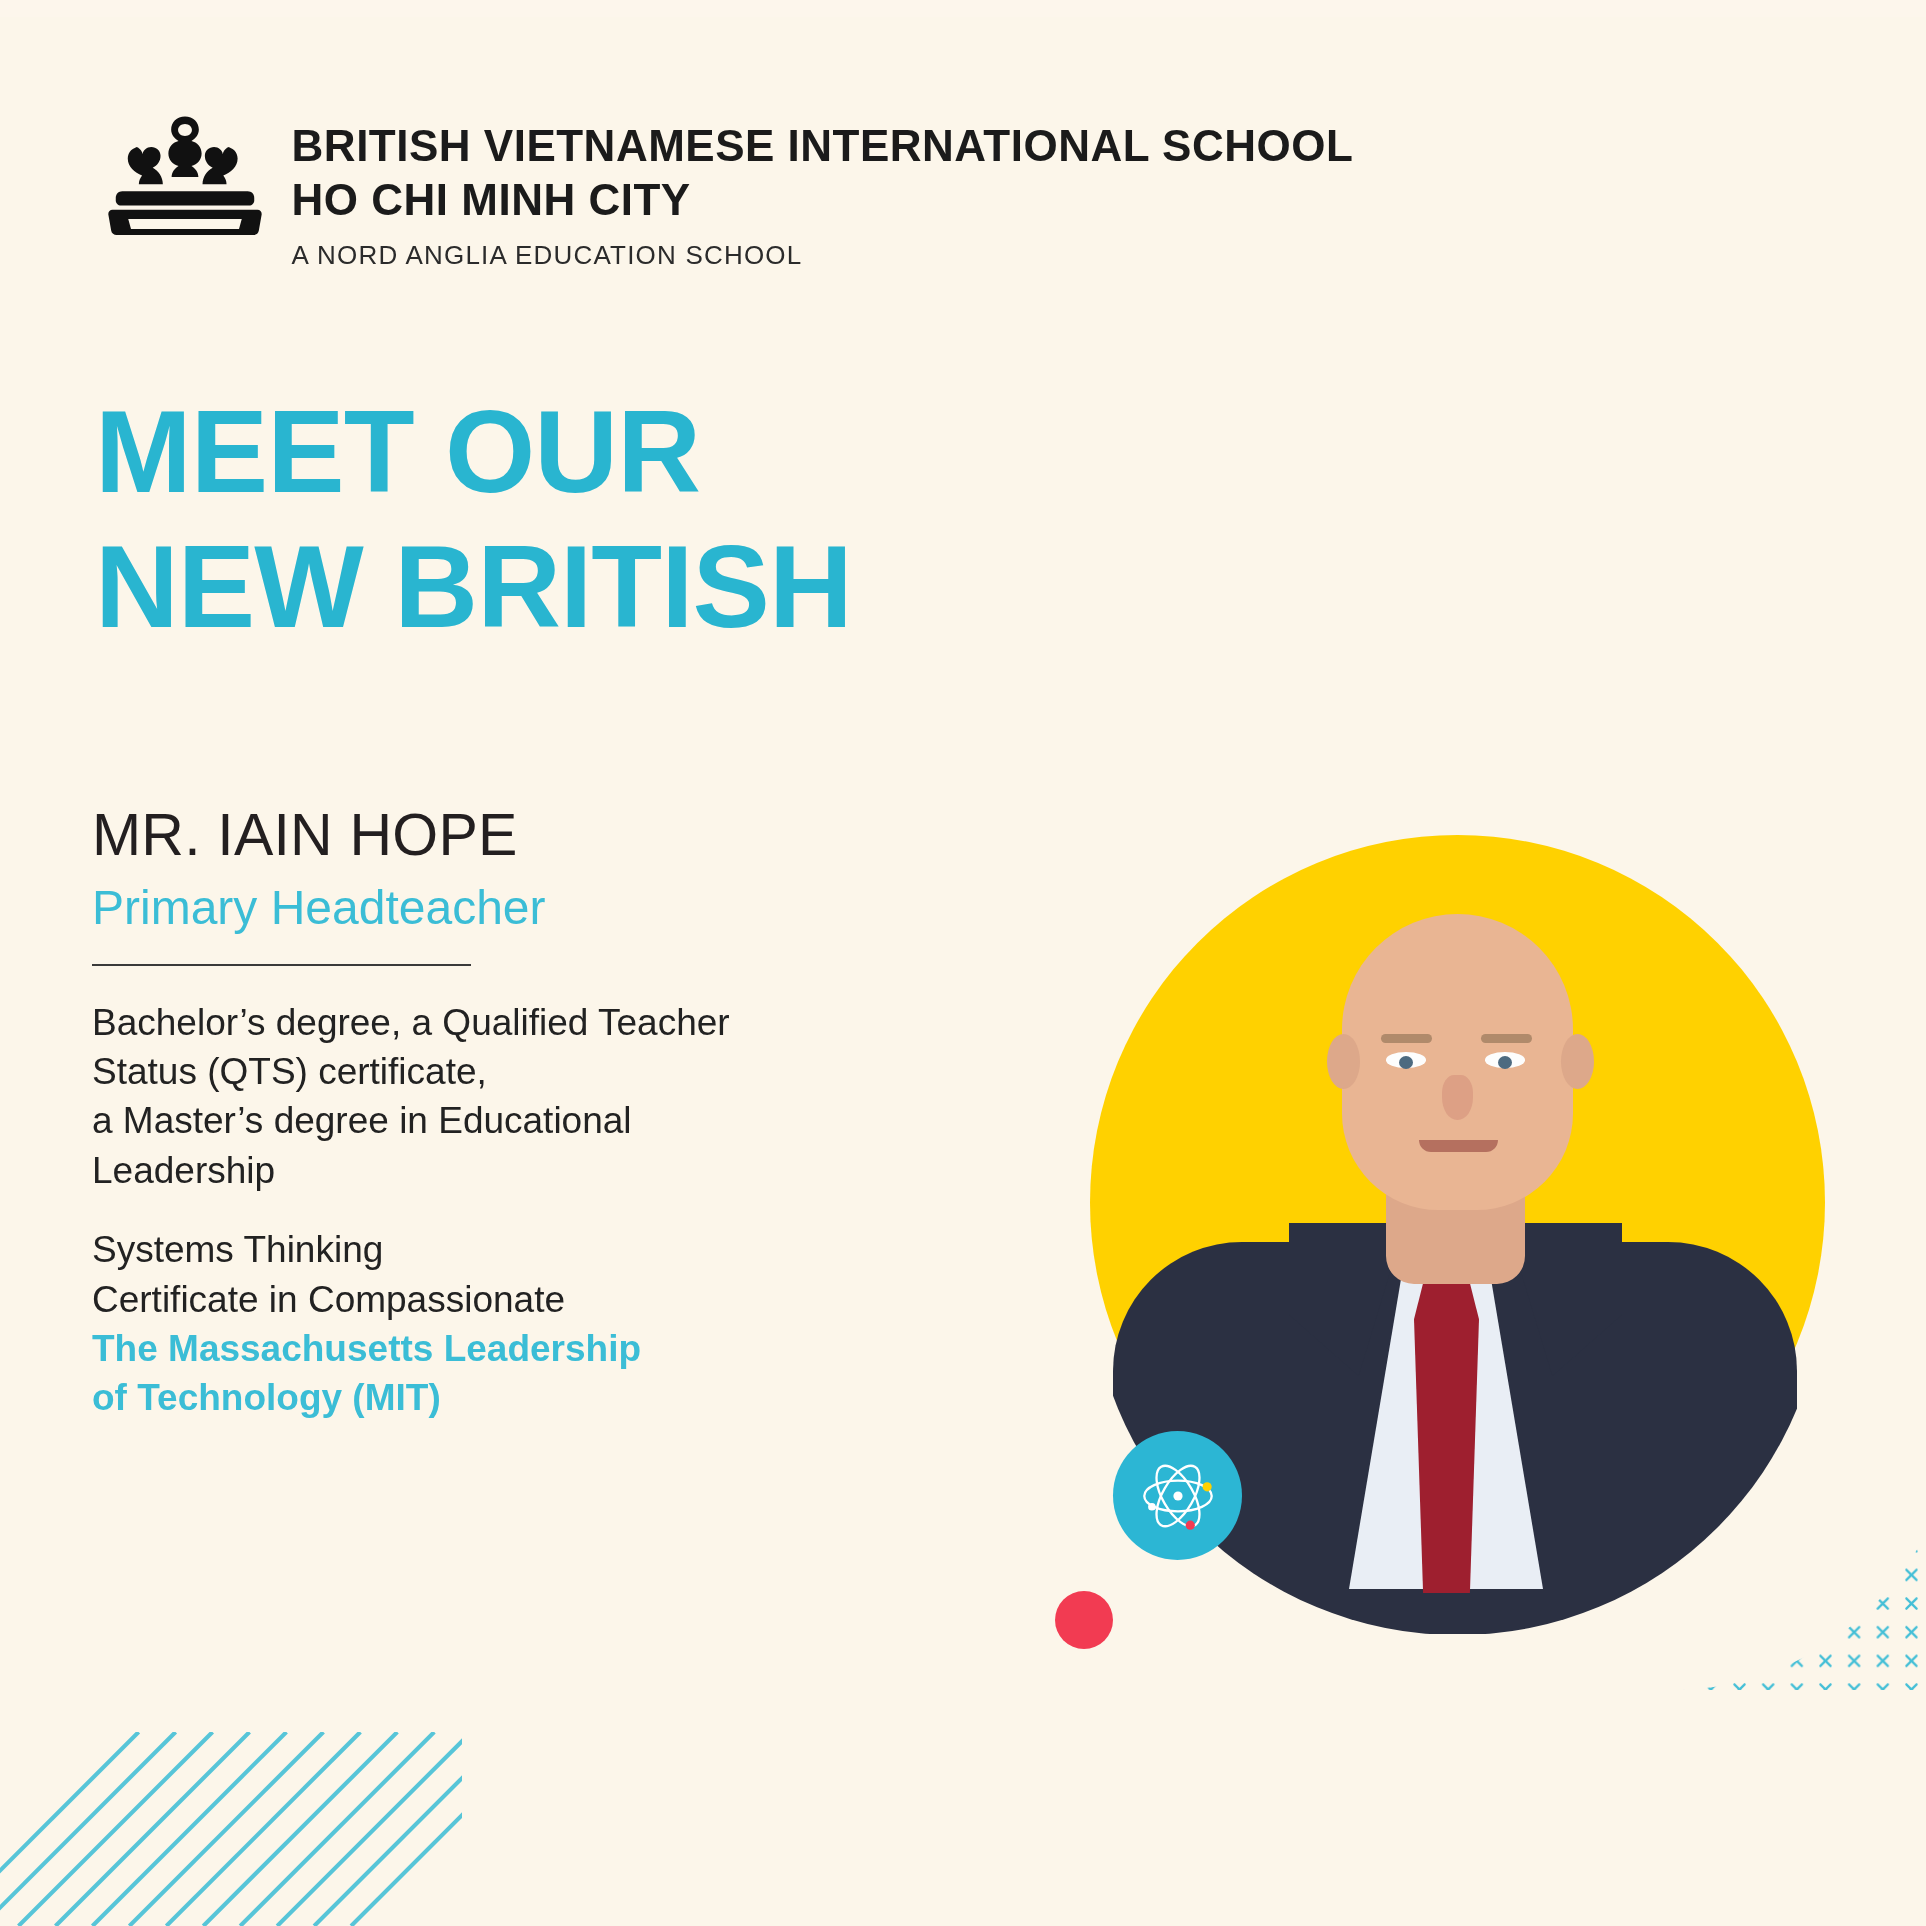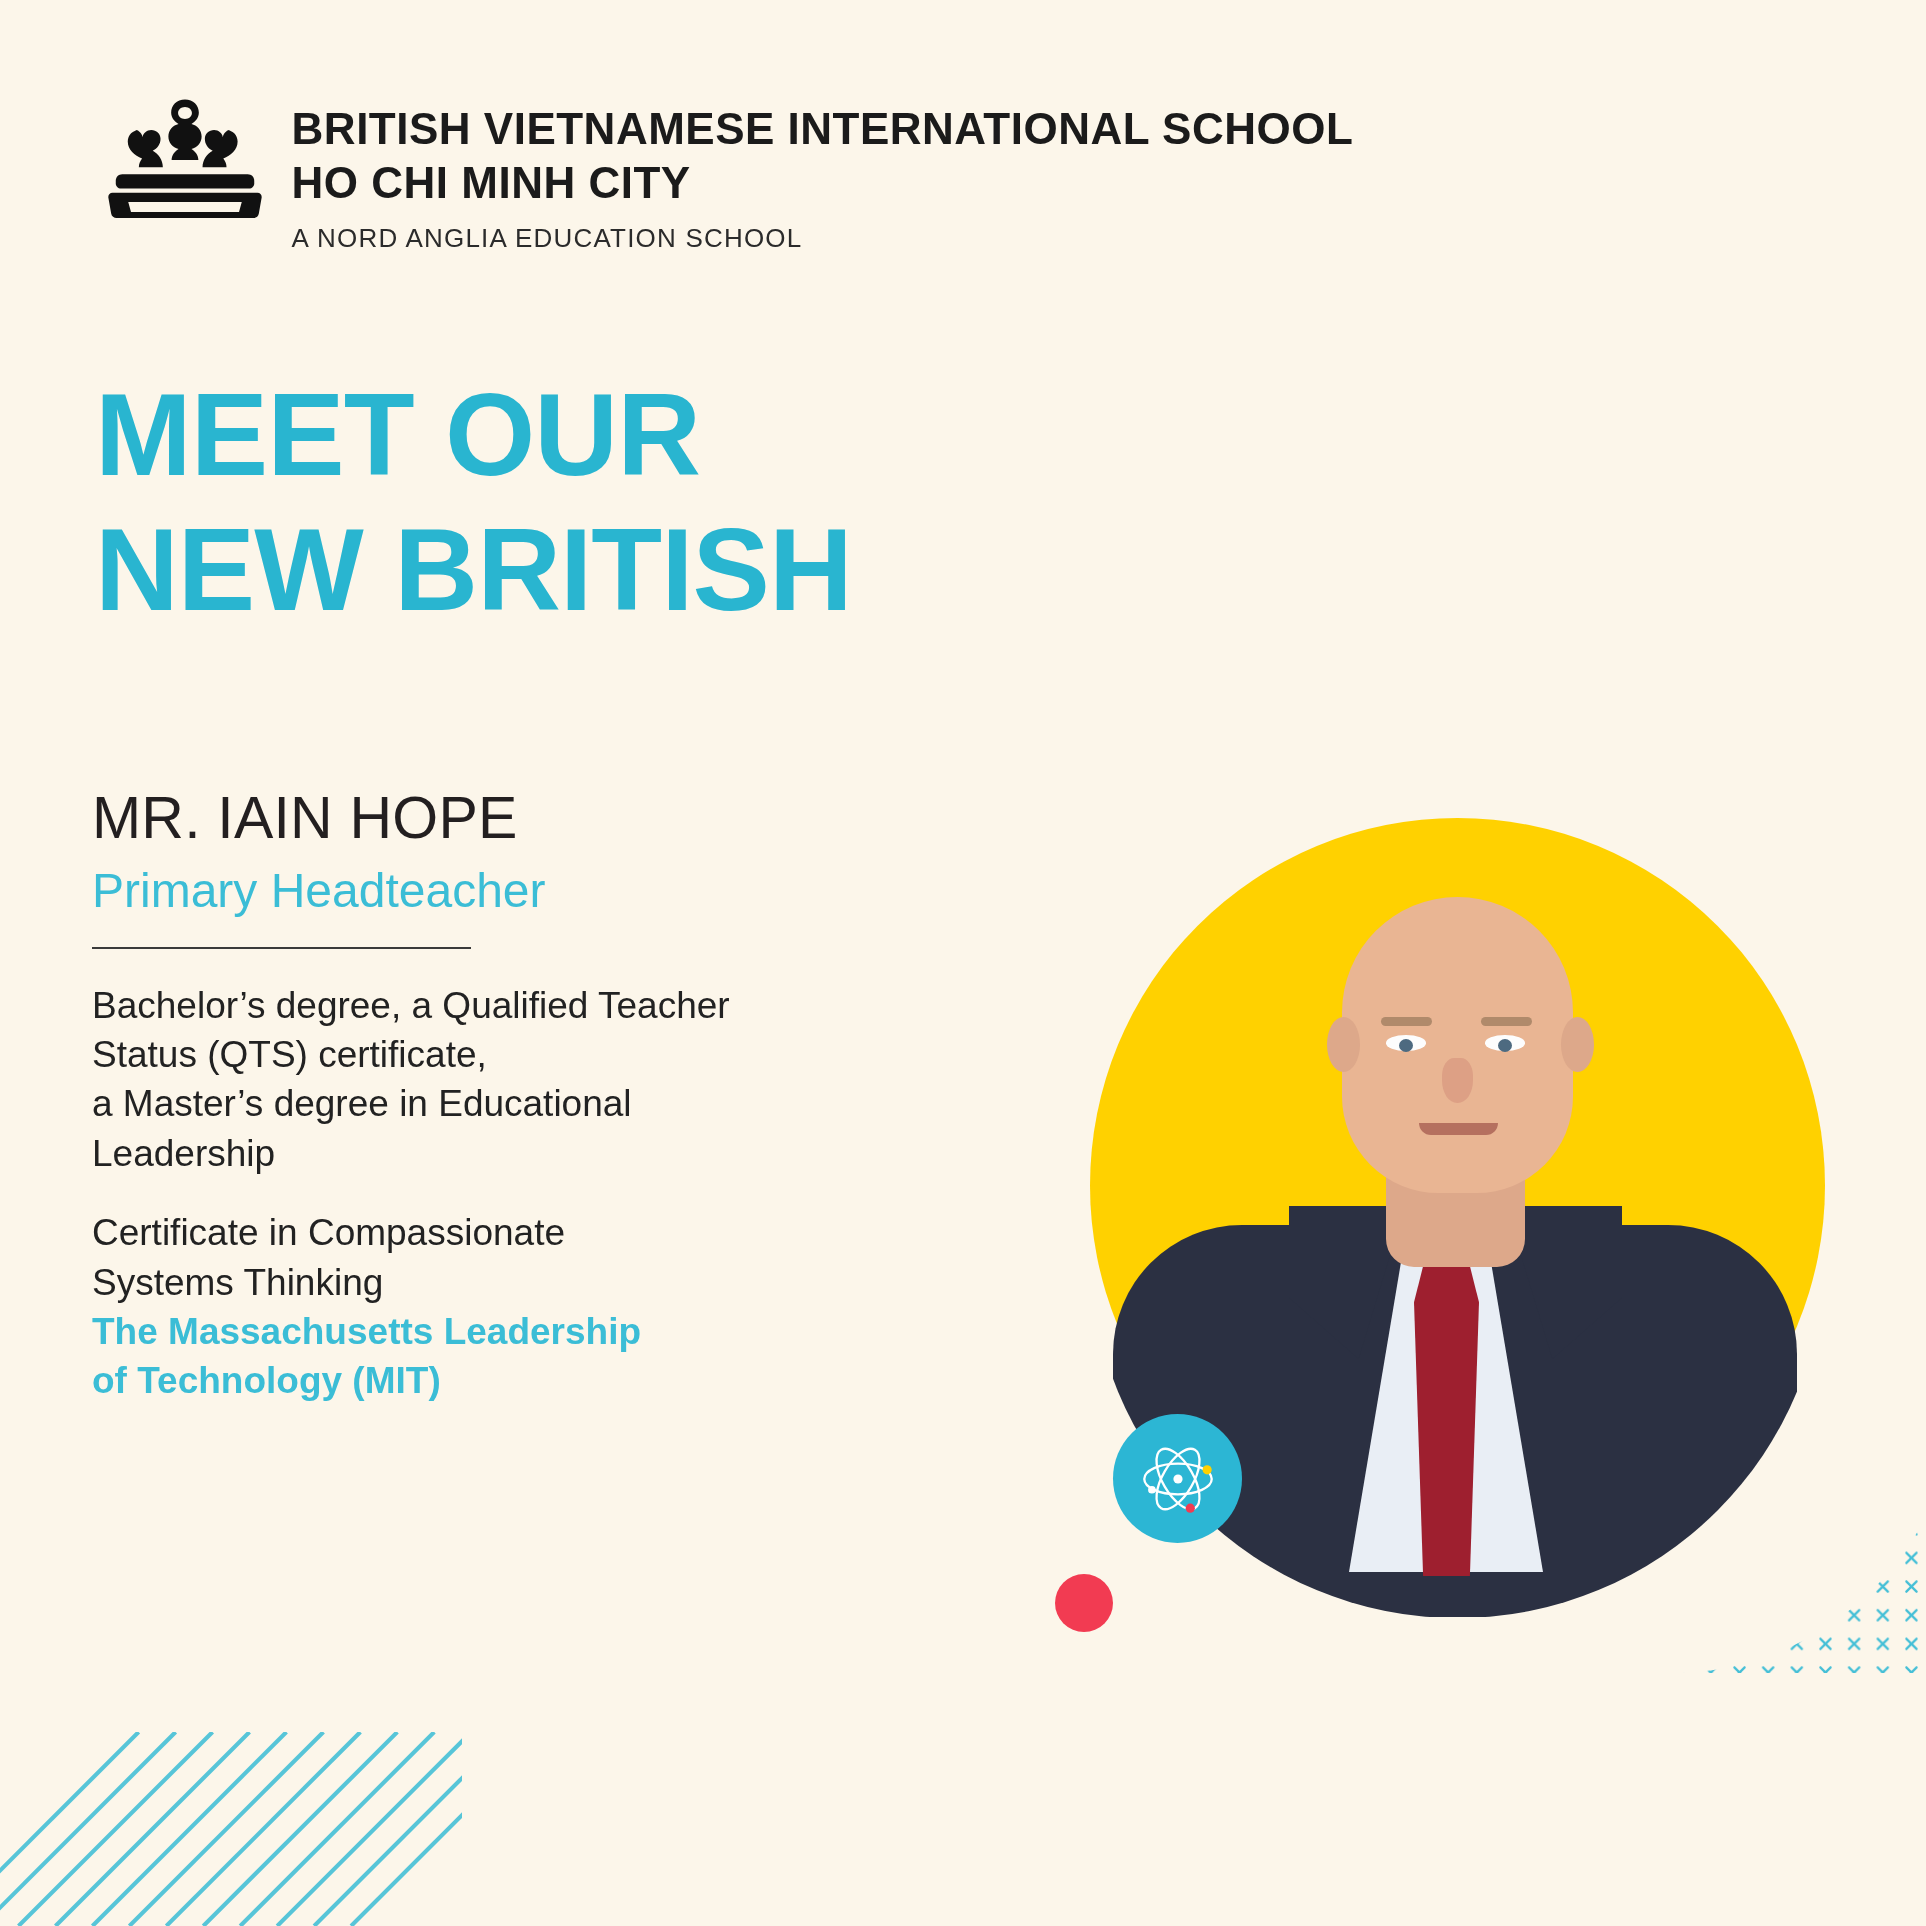--- a/index.html
+++ b/index.html
@@ -12,20 +12,21 @@
     height: 1926px;
     font-family: "Liberation Sans", sans-serif;
     overflow: hidden;
     position: relative;
   }
   .poster {
     position: absolute;
     inset: 0;
     background: #fcf6ea;
     overflow: hidden;
+    margin-top: 17px;
   }
 
   
   .header {
     position: absolute;
     left: 95px;
     top: 90px;
     display: flex;
     align-items: flex-start;
   }
@@ -343,22 +344,22 @@
     <div class="divider"></div>
 
     <div class="qual-block">
       <div>Bachelor’s degree, a Qualified Teacher</div>
       <div>Status (QTS) certificate,</div>
       <div>a Master’s degree in Educational</div>
       <div>Leadership</div>
     </div>
 
     <div class="qual-block second">
+      <div>Systems Thinking</div>
       <div>Certificate in Compassionate</div>
-      <div>Systems Thinking</div>
       <span class="qual-highlight">The Massachusetts Leadership</span>
       <span class="qual-highlight">of Technology (MIT)</span>
     </div>
   </div>
 
   <div class="photo-area">
     <div class="yellow-circle"></div>
 
     <div class="portrait">
       <div class="p-clip">

